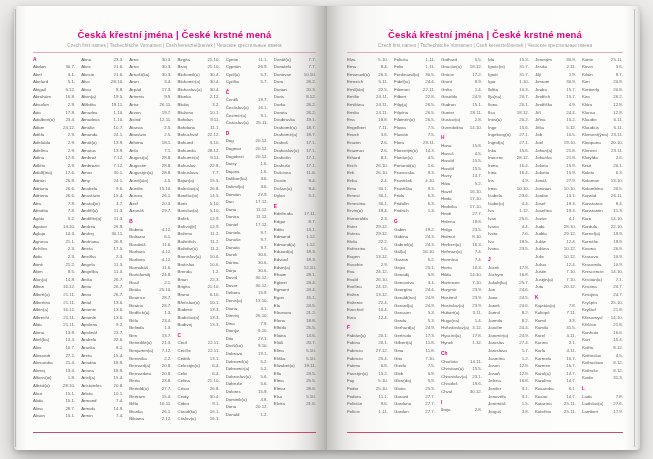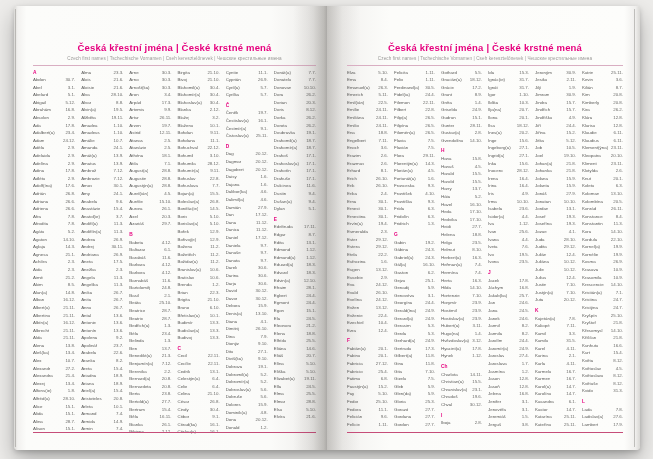--- a/index.html
+++ b/index.html
@@ -15,21 +15,21 @@
   .edge-lines{position:absolute;top:3px;bottom:3px;width:5px;
       background:repeating-linear-gradient(to right, rgba(150,148,144,.55) 0 .6px, rgba(255,255,255,0) .6px 1.8px);}
   .edge-left{left:1px;}
   .edge-right{right:1px;}
   .gutter{position:absolute;top:0;bottom:0;width:34px;pointer-events:none;}
   .gutter-l{right:0;background:linear-gradient(to right, rgba(60,55,50,0) 0, rgba(60,55,50,.10) 60%, rgba(60,55,50,.26) 100%);}
   .gutter-r{left:0;background:linear-gradient(to left, rgba(60,55,50,0) 0, rgba(60,55,50,.07) 55%, rgba(60,55,50,.20) 100%);}
   .page-inner{position:absolute;top:0;bottom:0;}
   .page-left .page-inner{left:19px;right:11px;}
   .page-right .page-inner{left:20px;right:17px;}
-  .page-head{text-align:center;padding-top:36px;}
+  .page-head{text-align:center;padding-top:23px;}
   .page-title{font-size:9.5px;font-weight:bold;color:#e6007e;letter-spacing:.2px;}
   .page-subtitle{font-size:4.6px;color:#9b9a98;margin-top:3px;letter-spacing:.1px;}
   .rule-top{border-top:1px solid #d9aec2;margin-top:3.5px;}
   .cols{margin-top:3px;height:368px;column-count:6;column-gap:6px;overflow:hidden;}
   .sec-letter{font-size:4.8px;line-height:7.6px;font-weight:bold;color:#e6007e;margin-top:3px;break-after:avoid;}
   .cols > .sec:first-child .sec-letter{margin-top:0;}
   .row{display:flex;justify-content:space-between;font-size:4.4px;line-height:7.6px;color:#5a5a58;break-inside:avoid;}
   .row .nm{white-space:nowrap;overflow:hidden;}
   .row .dt{white-space:nowrap;margin-left:2px;color:#6a6a68;}
   .rule-bottom{position:absolute;left:0;right:0;bottom:17px;border-top:1.6px solid #c64d79;}

